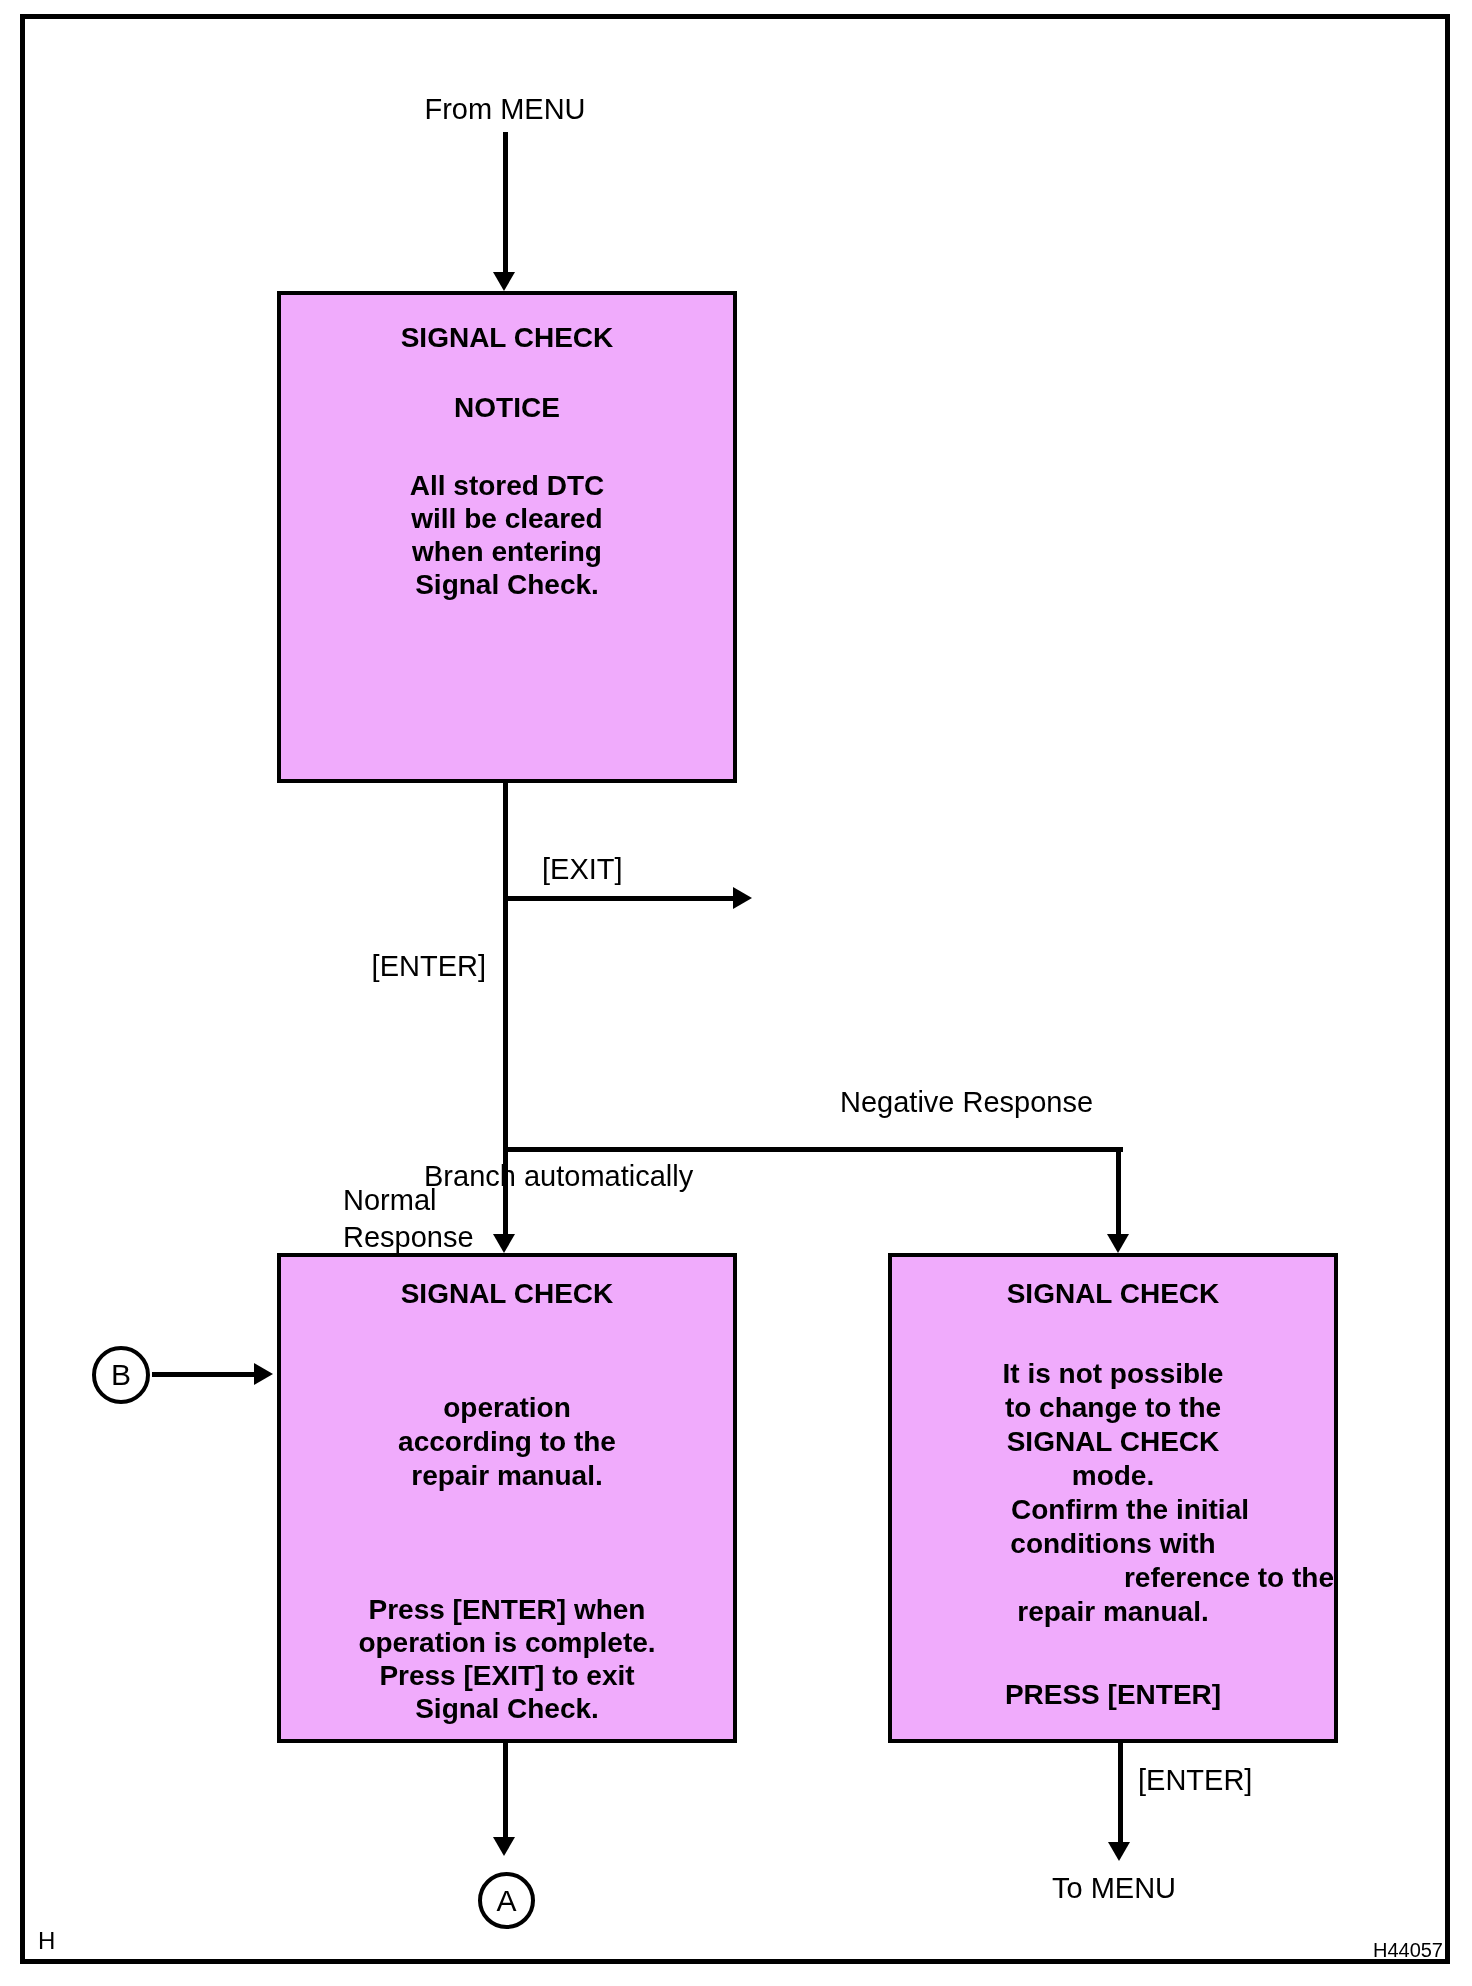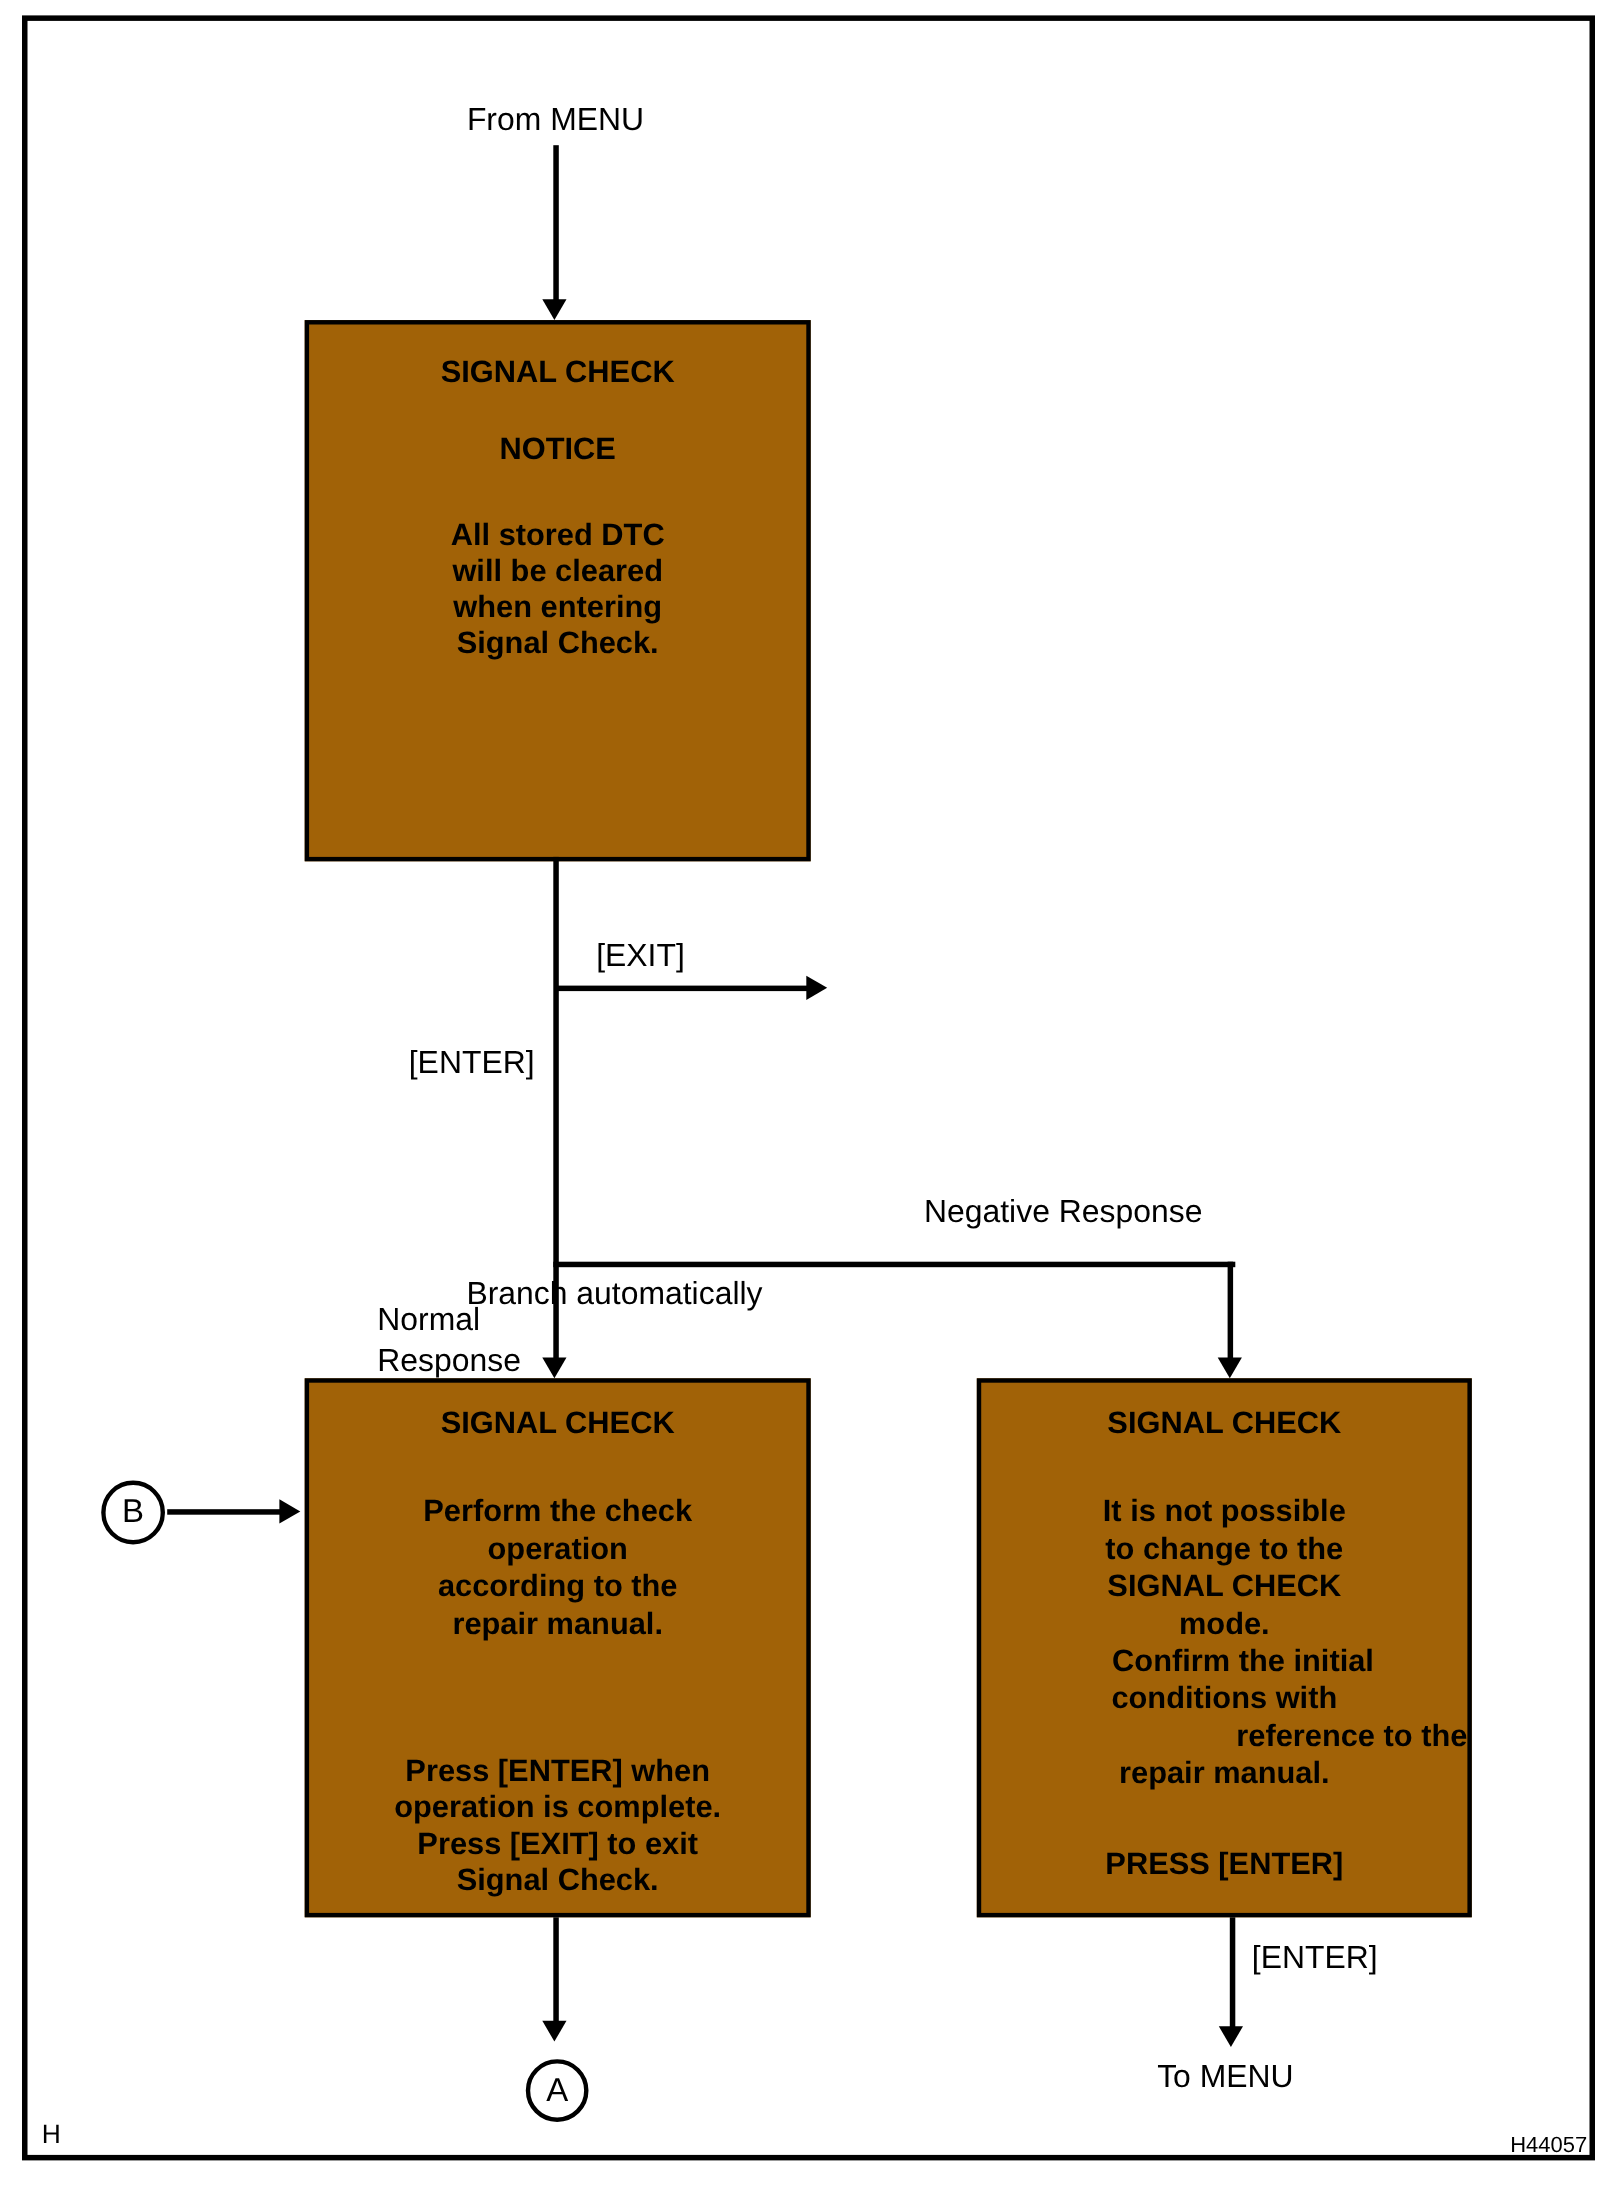--- a/index.html
+++ b/index.html
@@ -13,21 +13,21 @@
     overflow: hidden;
   }
   .frame {
     position: absolute;
     border: 5px solid #000000;
     background: transparent;
   }
   .fbox {
     position: absolute;
     border: 4px solid #000000;
-    background: #a16207;
+    background: #f0abfc;
   }
   .fbox .bline {
     position: absolute;
     left: 0;
     right: 0;
     text-align: center;
     font-weight: bold;
     font-size: 28px;
     line-height: 33px;
     white-space: nowrap;
@@ -96,21 +96,20 @@
   <div class="vline" style="left:1116px; top:1147px; width:5px; height:89px;"></div>
   <div class="arrow-down" style="left:1107px; top:1234px;"></div>
   <div class="label" style="left:424px; top:1160px;">Branch automatically</div>
   <div class="label" style="left:343px; top:1182px; line-height:37px;">
     <div>Normal</div>
     <div>Response</div>
   </div>
 
   <div class="fbox" style="left:277px; top:1253px; width:460px; height:490px;">
     <div class="bline" style="top:20px;">SIGNAL CHECK</div>
-    <div class="bline" style="top:100px; line-height:34px;">Perform the check</div>
     <div class="bline" style="top:134px; line-height:34px;">operation</div>
     <div class="bline" style="top:168px; line-height:34px;">according to the</div>
     <div class="bline" style="top:202px; line-height:34px;">repair manual.</div>
     <div class="bline" style="top:369px;">operation is complete.</div>
     <div class="bline" style="top:336px;">Press [ENTER] when</div>
     <div class="bline" style="top:402px;">Press [EXIT] to exit</div>
     <div class="bline" style="top:435px;">Signal Check.</div>
   </div>
 
   <div class="fbox" style="left:888px; top:1253px; width:450px; height:490px;">

